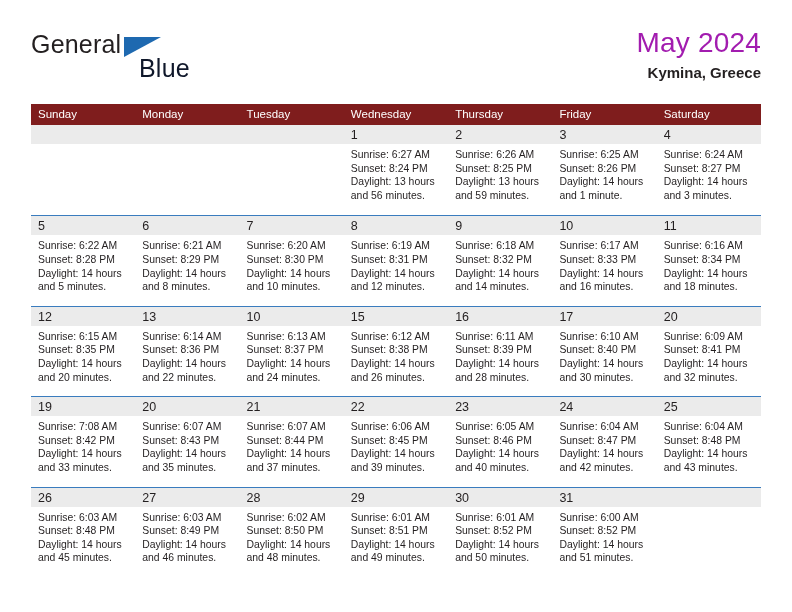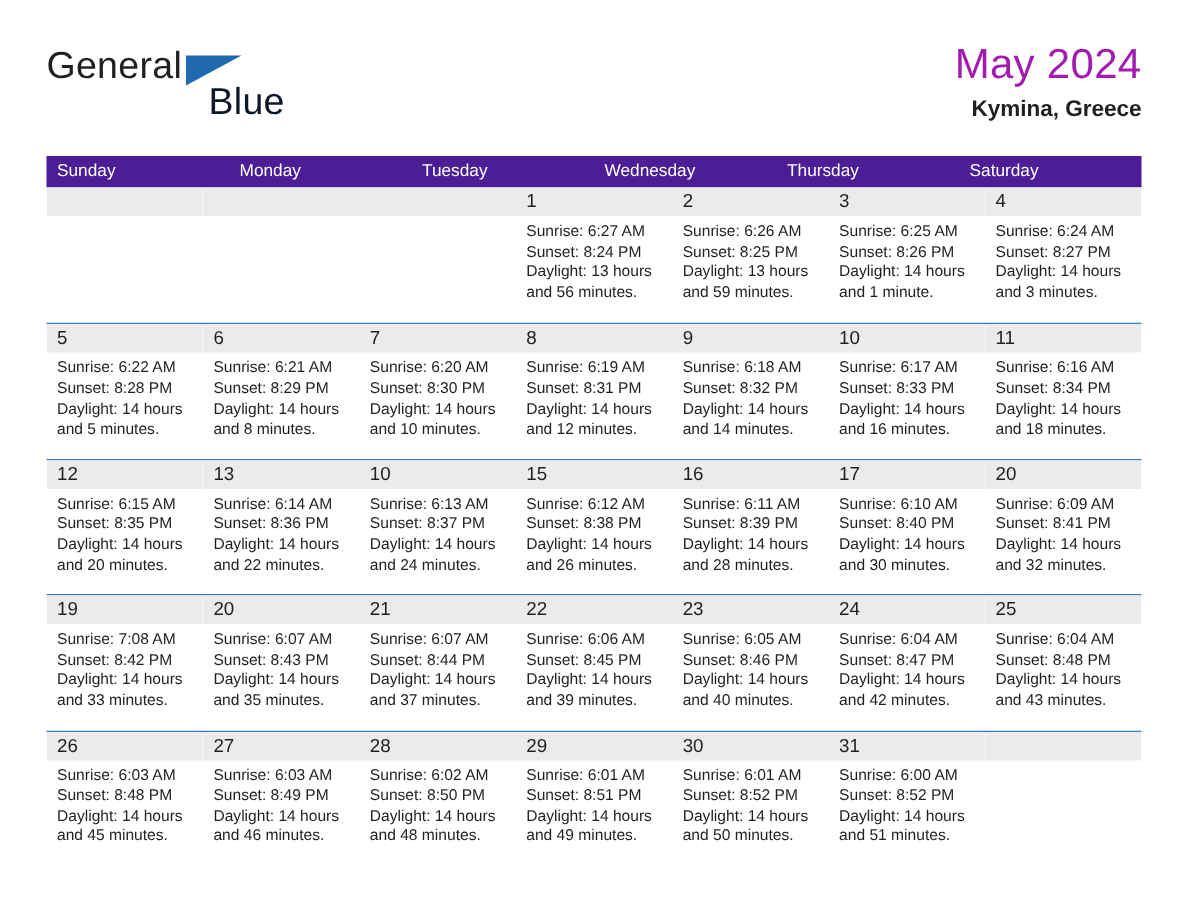--- a/index.html
+++ b/index.html
@@ -91,21 +91,21 @@
   .calendar {
     position: absolute;
     left: 31px;
     top: 104px;
     width: 730px;
   }
   .dow-row {
     display: flex;
     width: 730px;
     height: 21px;
-    background: #4c1d95;
+    background: #7f1d1d;
   }
   .dow {
     flex: 1 1 0;
     color: #ffffff;
     font-size: 11.5px;
     line-height: 21px;
     padding-left: 7px;
     white-space: nowrap;
     overflow: hidden;
   }
@@ -165,20 +165,21 @@
   </div>
 
   <div class="calendar">
 
     <div class="dow-row">
       <div class="dow">Sunday</div>
       <div class="dow">Monday</div>
       <div class="dow">Tuesday</div>
       <div class="dow">Wednesday</div>
       <div class="dow">Thursday</div>
+      <div class="dow">Friday</div>
       <div class="dow">Saturday</div>
     </div>
 
     <div id="weeks-container">
         <div class="week">
           <div class="day empty">
             <div class="day-band"><span class="day-num"></span></div>
             <div class="day-info">
               <div></div>
               <div></div>

